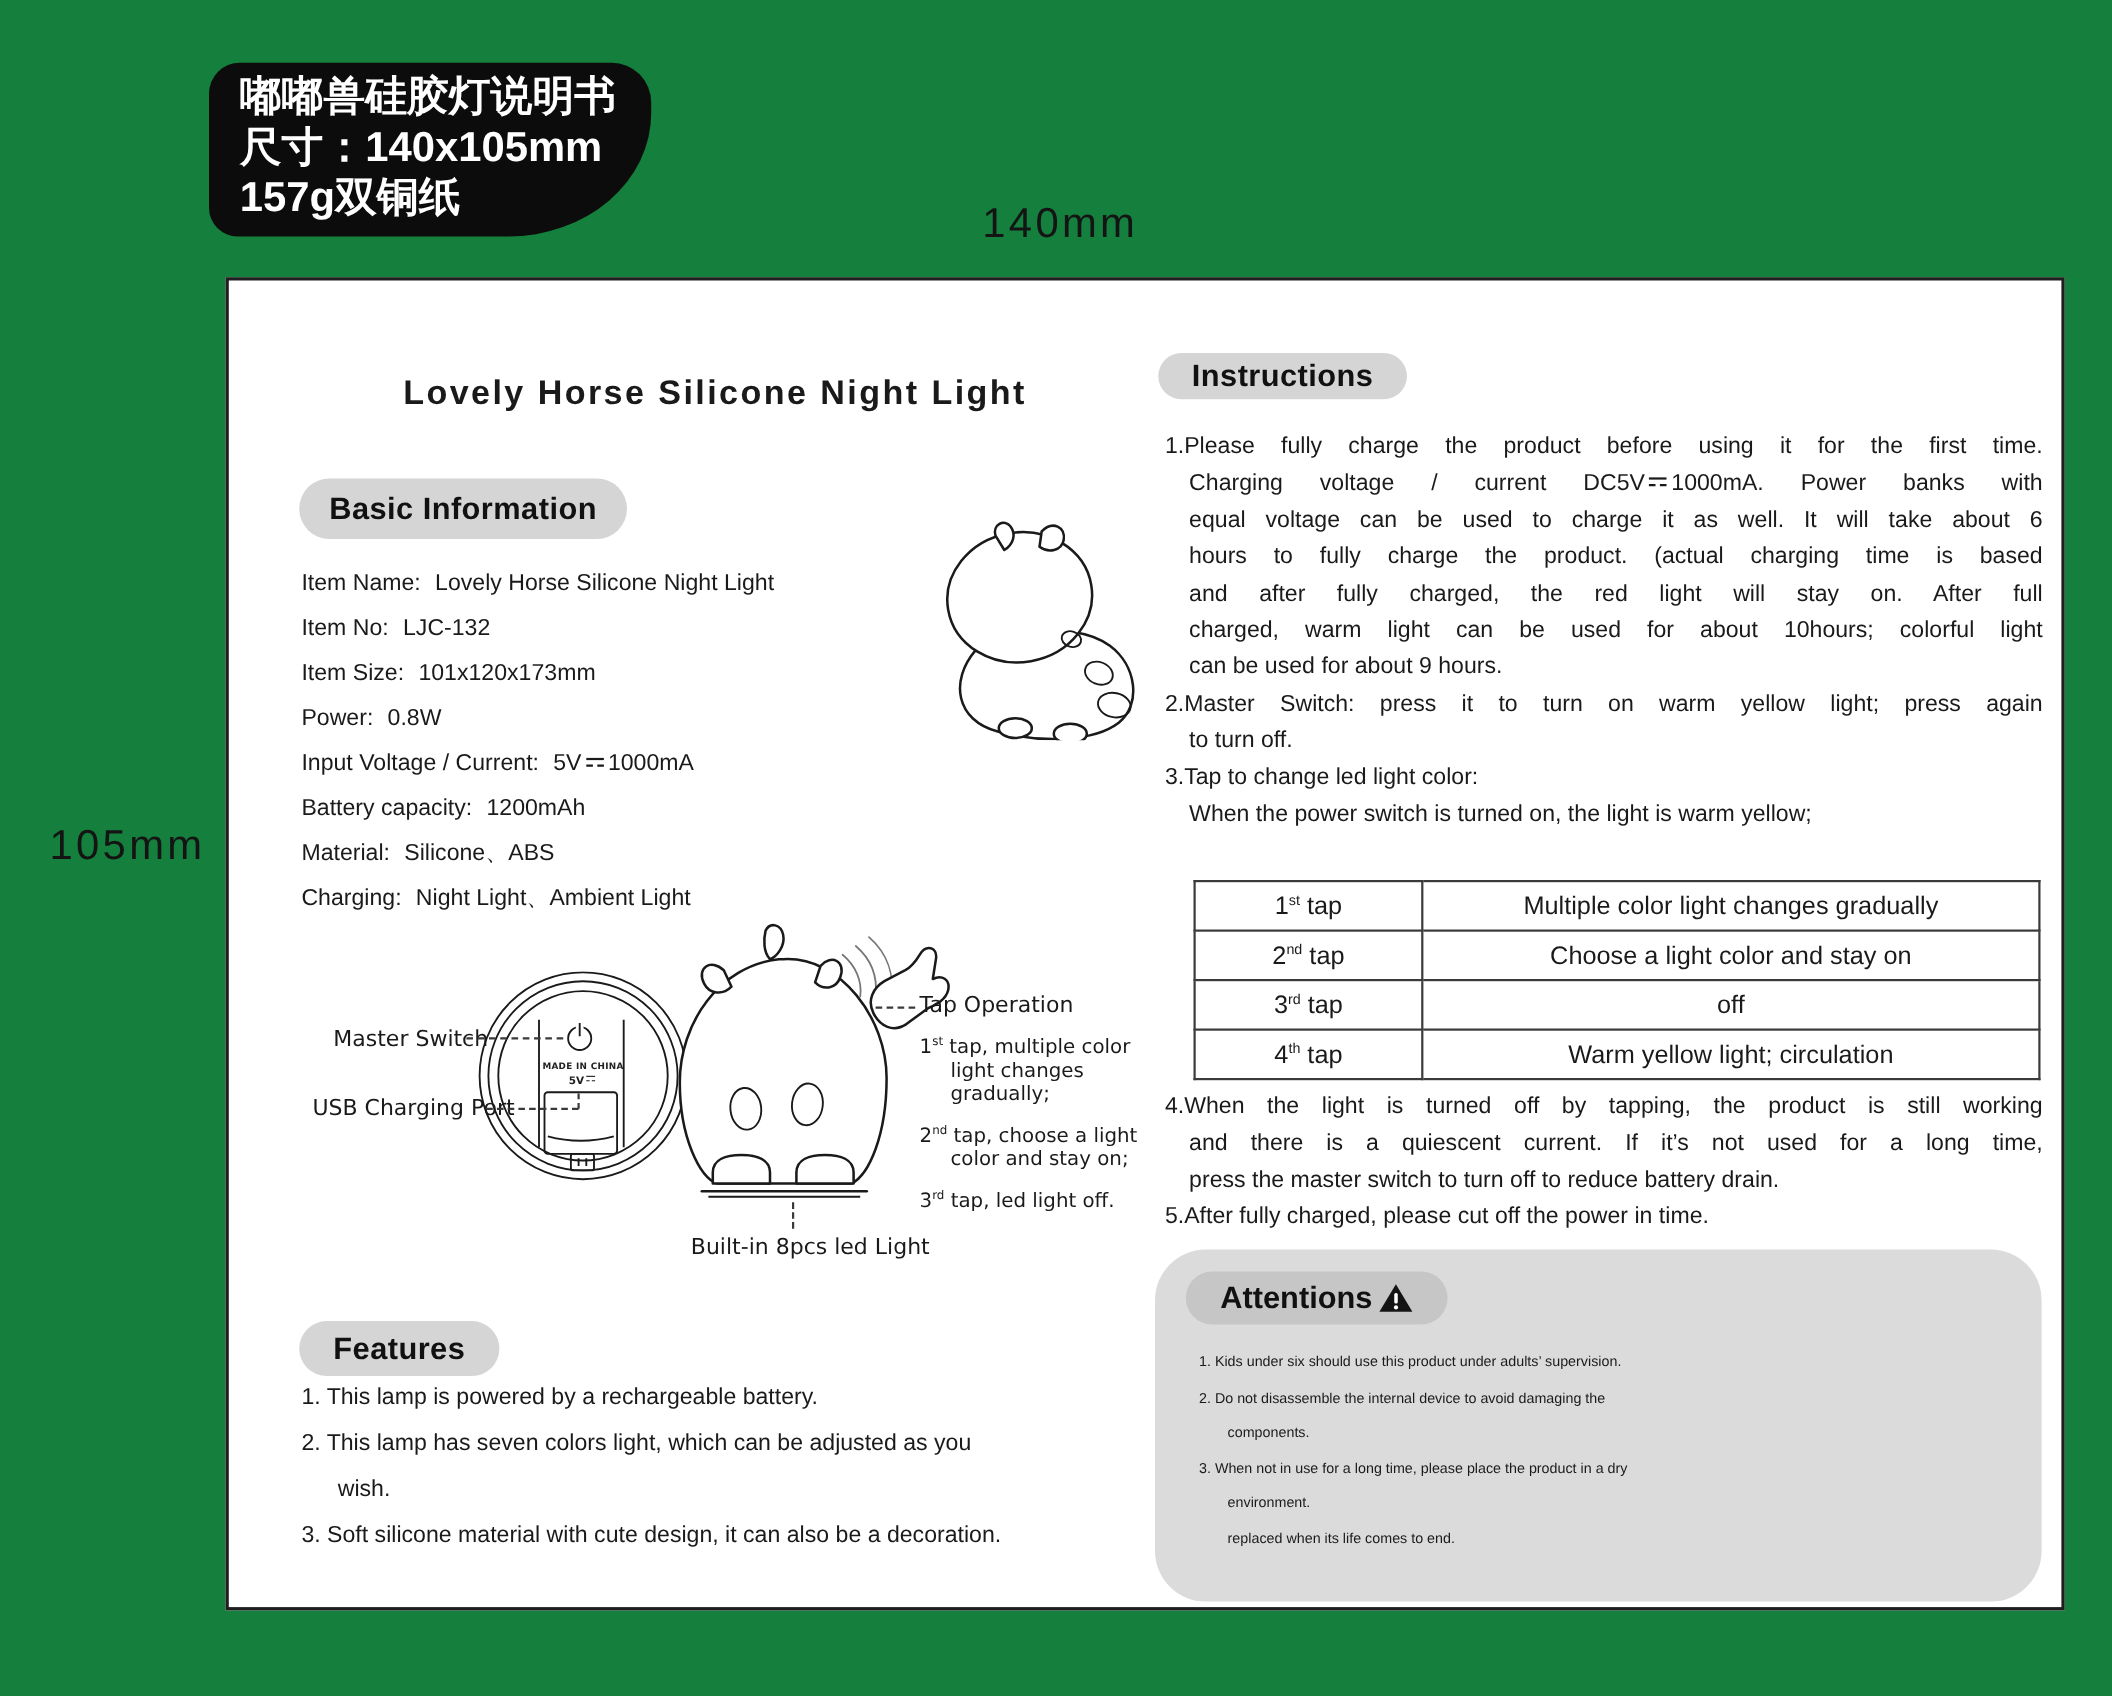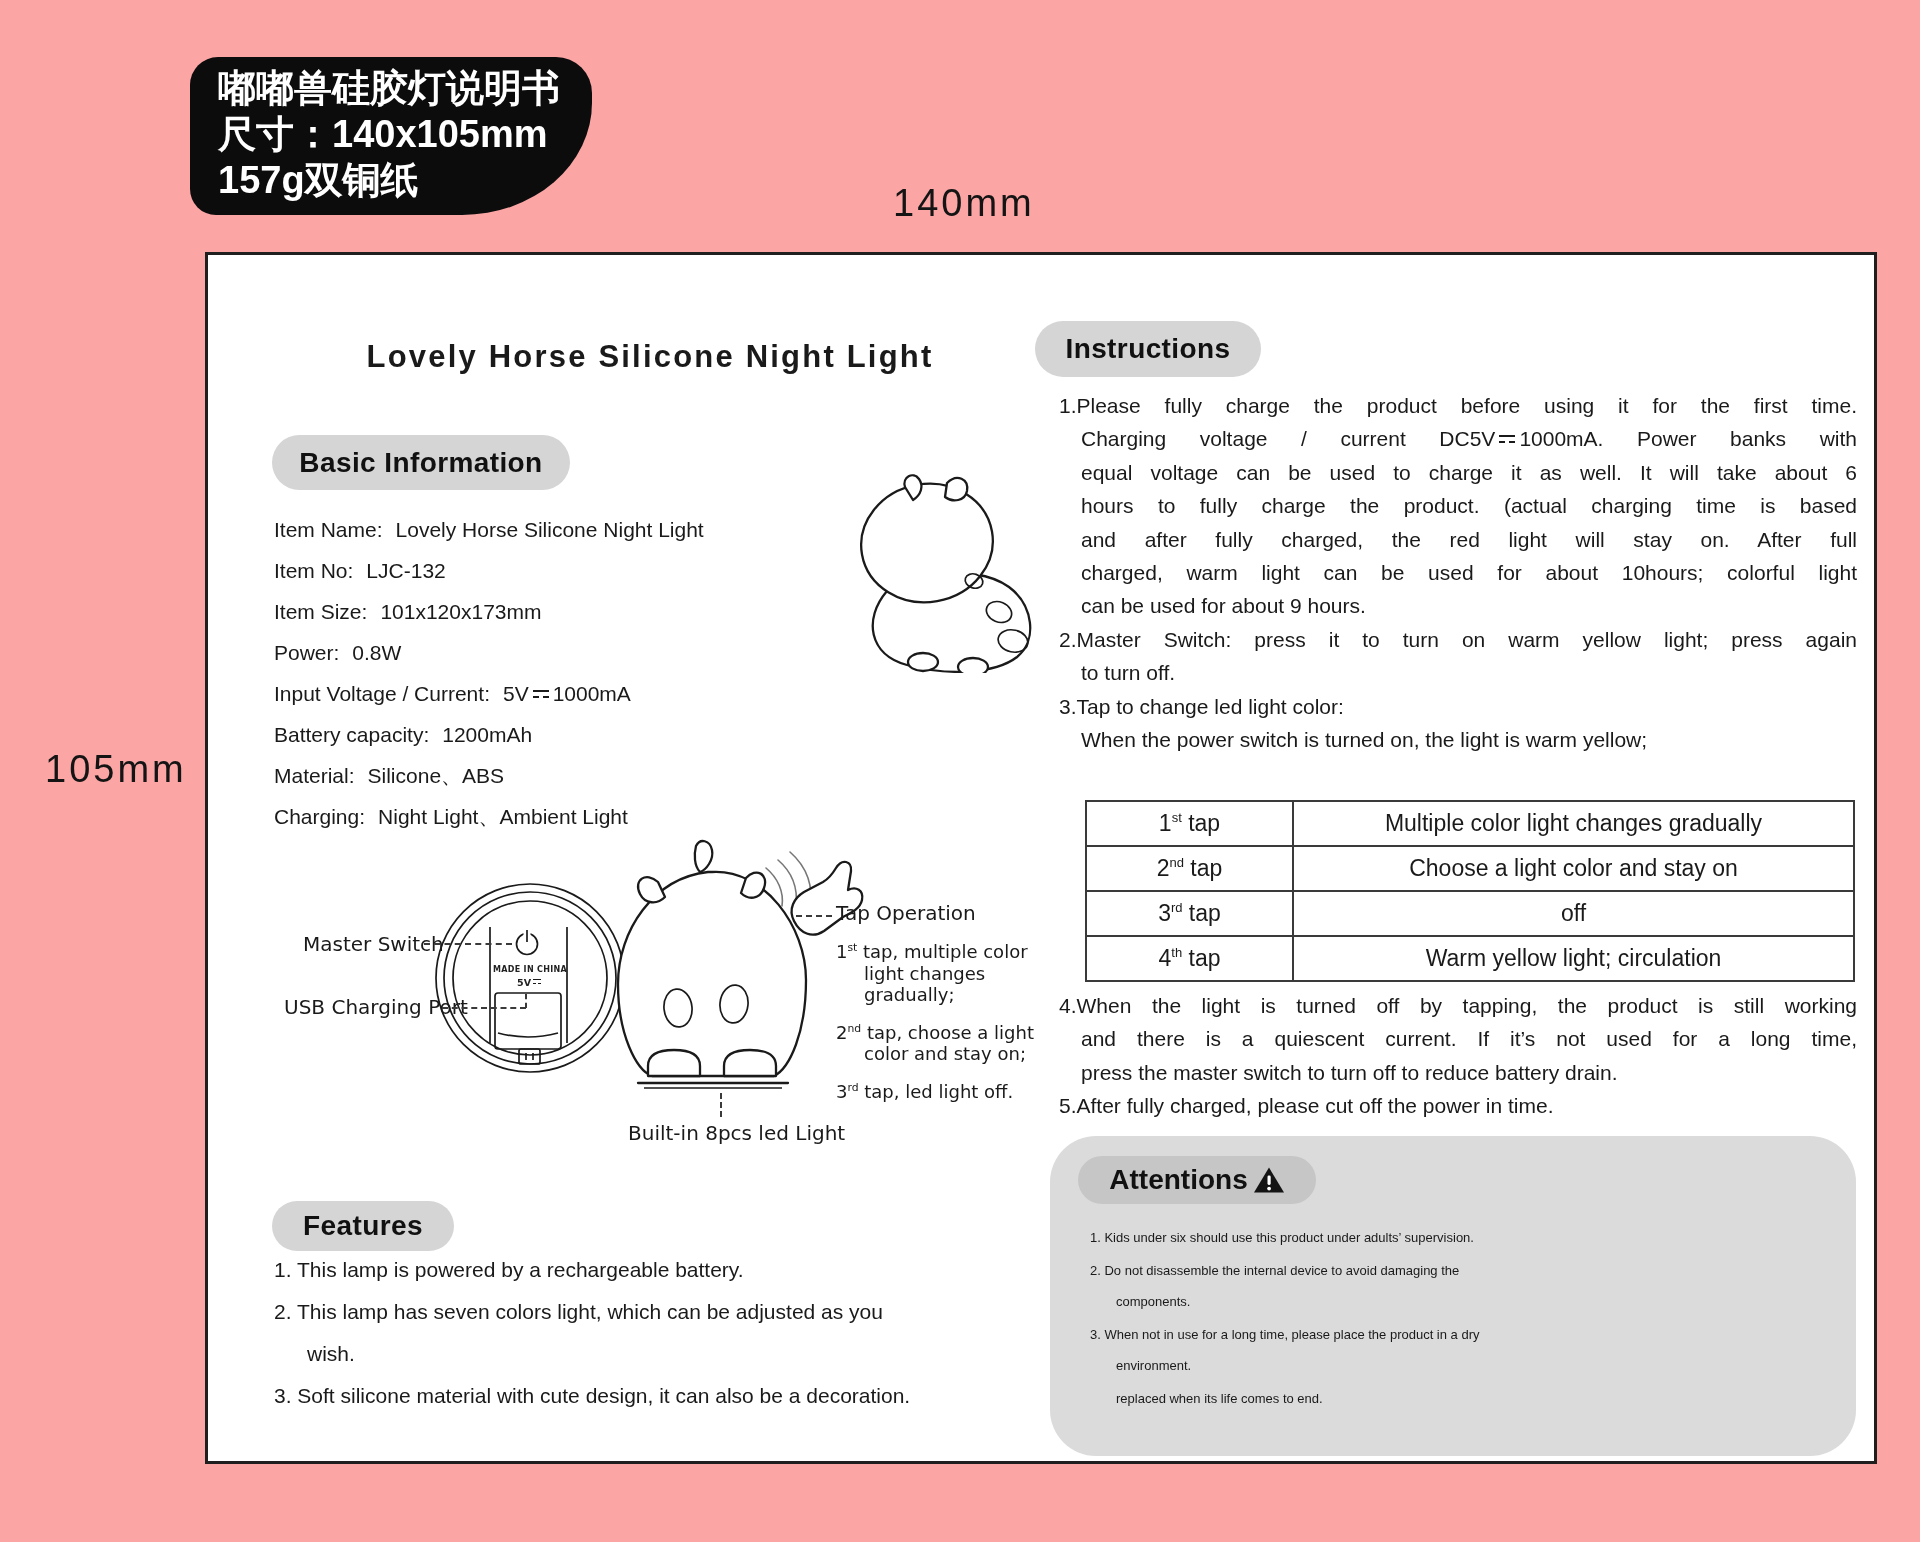--- a/index.html
+++ b/index.html
@@ -1,21 +1,21 @@
 <!DOCTYPE html>
 <html><head>
 <meta charset="utf-8">
 <style>
   html,body{margin:0;padding:0;}
   body{
     width:1920px;height:1542px;background:#ffffff;
     font-family:"Liberation Sans", sans-serif;color:#1a1a1a;
     -webkit-font-smoothing:antialiased;
   }
-  .canvas{position:relative;width:1920px;height:1542px;overflow:hidden;background:#fca5a5;}
+  .canvas{position:relative;width:1920px;height:1542px;overflow:hidden;background:#15803d;}
 
   
   .spec-tag{
     position:absolute;left:190px;top:57px;width:402px;height:158px;
     background:#0c0c0c;color:#fff;box-sizing:border-box;
     border-radius:28px 36px 130px 26px / 28px 36px 112px 26px;
     padding:8px 0 0 28px;font-weight:700;font-size:38px;line-height:46px;
     white-space:nowrap;
   }
   .dim-label{position:absolute;font-size:38px;letter-spacing:3px;color:#141414;}
@@ -30,21 +30,21 @@
   .sheet-title{
     position:absolute;left:92px;top:84px;width:700px;text-align:center;
     font-size:31px;font-weight:700;letter-spacing:2.2px;white-space:nowrap;
   }
   .pill{
     position:absolute;background:#d5d5d5;border-radius:28px;
     display:flex;align-items:center;justify-content:center;
     font-weight:700;font-size:28px;color:#111;letter-spacing:0.4px;white-space:nowrap;
   }
   #pill-basic{left:64px;top:180px;width:298px;height:55px;}
-  #pill-instructions{left:827px;top:66px;width:226px;height:56px;}
+  #pill-instructions{left:845px;top:66px;width:226px;height:42px;}
   #pill-features{left:64px;top:926px;width:182px;height:50px;margin-top:20px;}
 
   
   .basic-list{position:absolute;left:66px;top:254px;font-size:21px;line-height:41px;white-space:nowrap;}
   .bi-val{margin-left:13px;}
 
   
   .dc{display:inline-block;width:18px;height:12px;position:relative;margin:0 3px;vertical-align:baseline;}
   .dc::before{content:"";position:absolute;left:1px;right:1px;top:1px;border-top:2.6px solid #1a1a1a;}
   .dc::after{content:"";position:absolute;left:1px;right:1px;top:7px;border-top:2.6px dashed #1a1a1a;}

